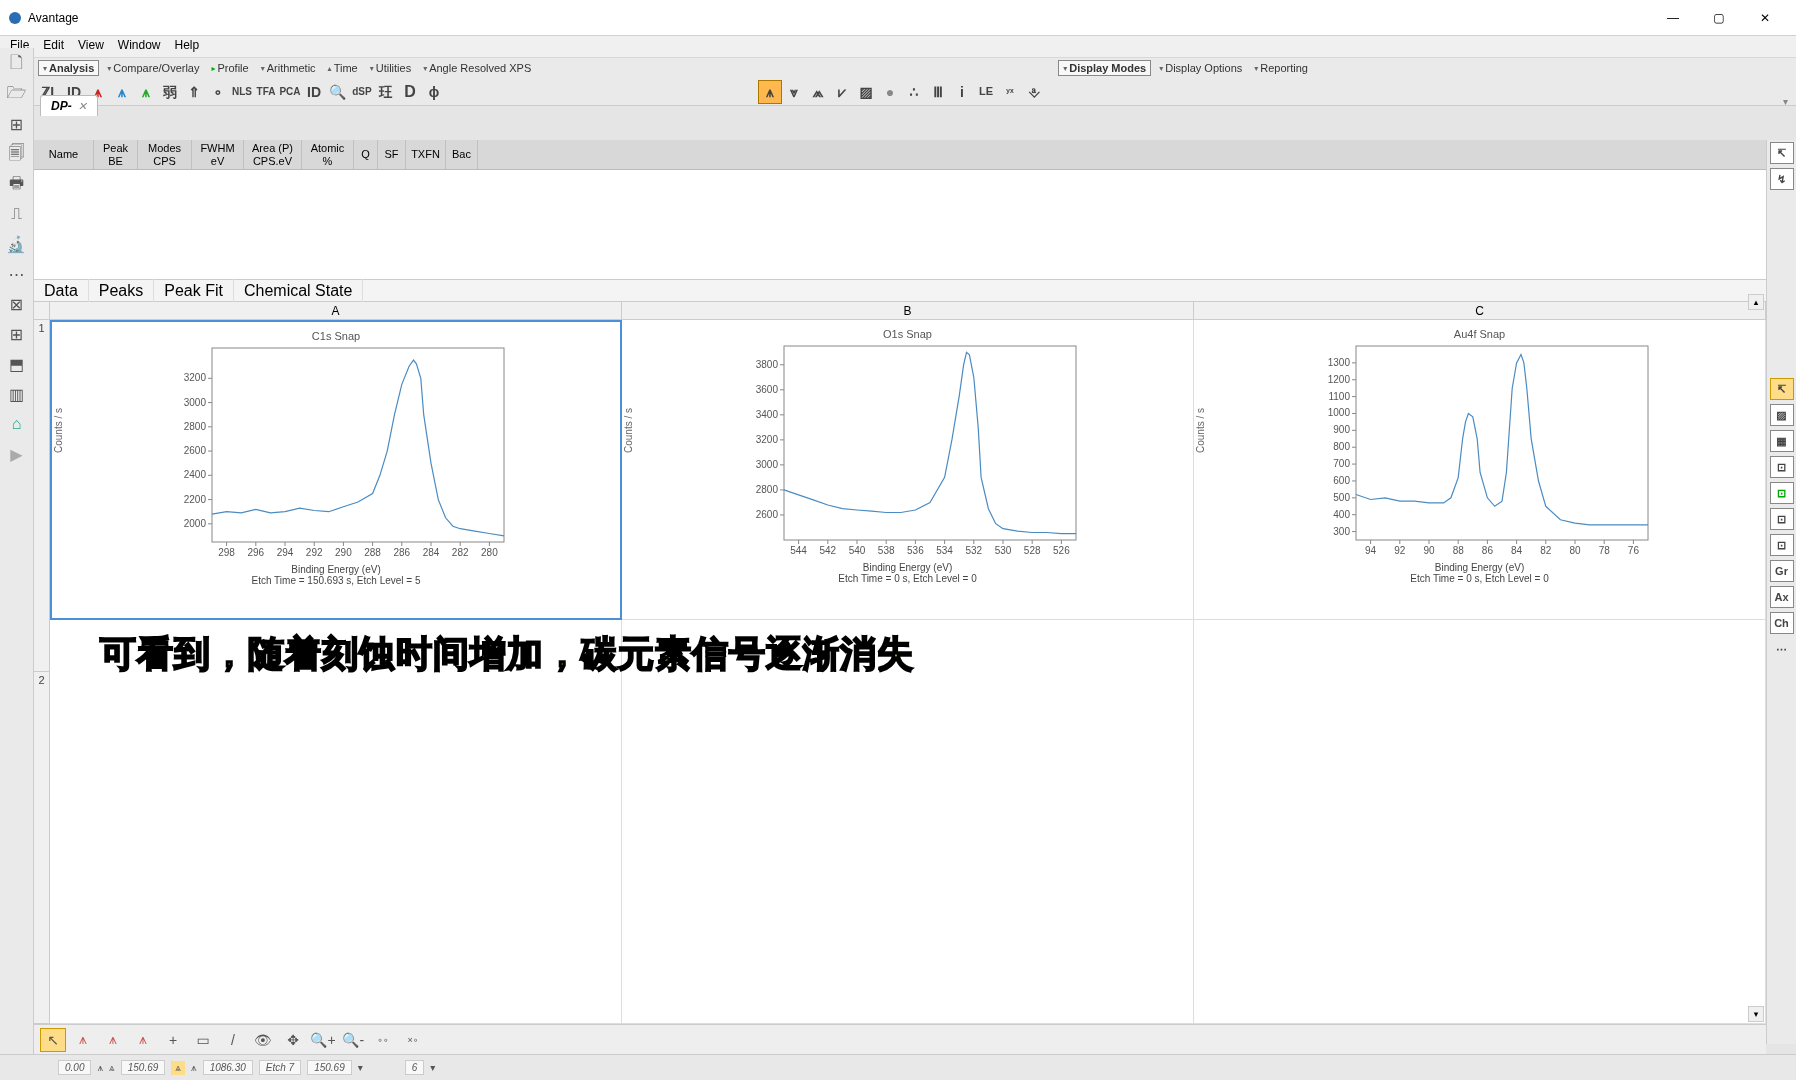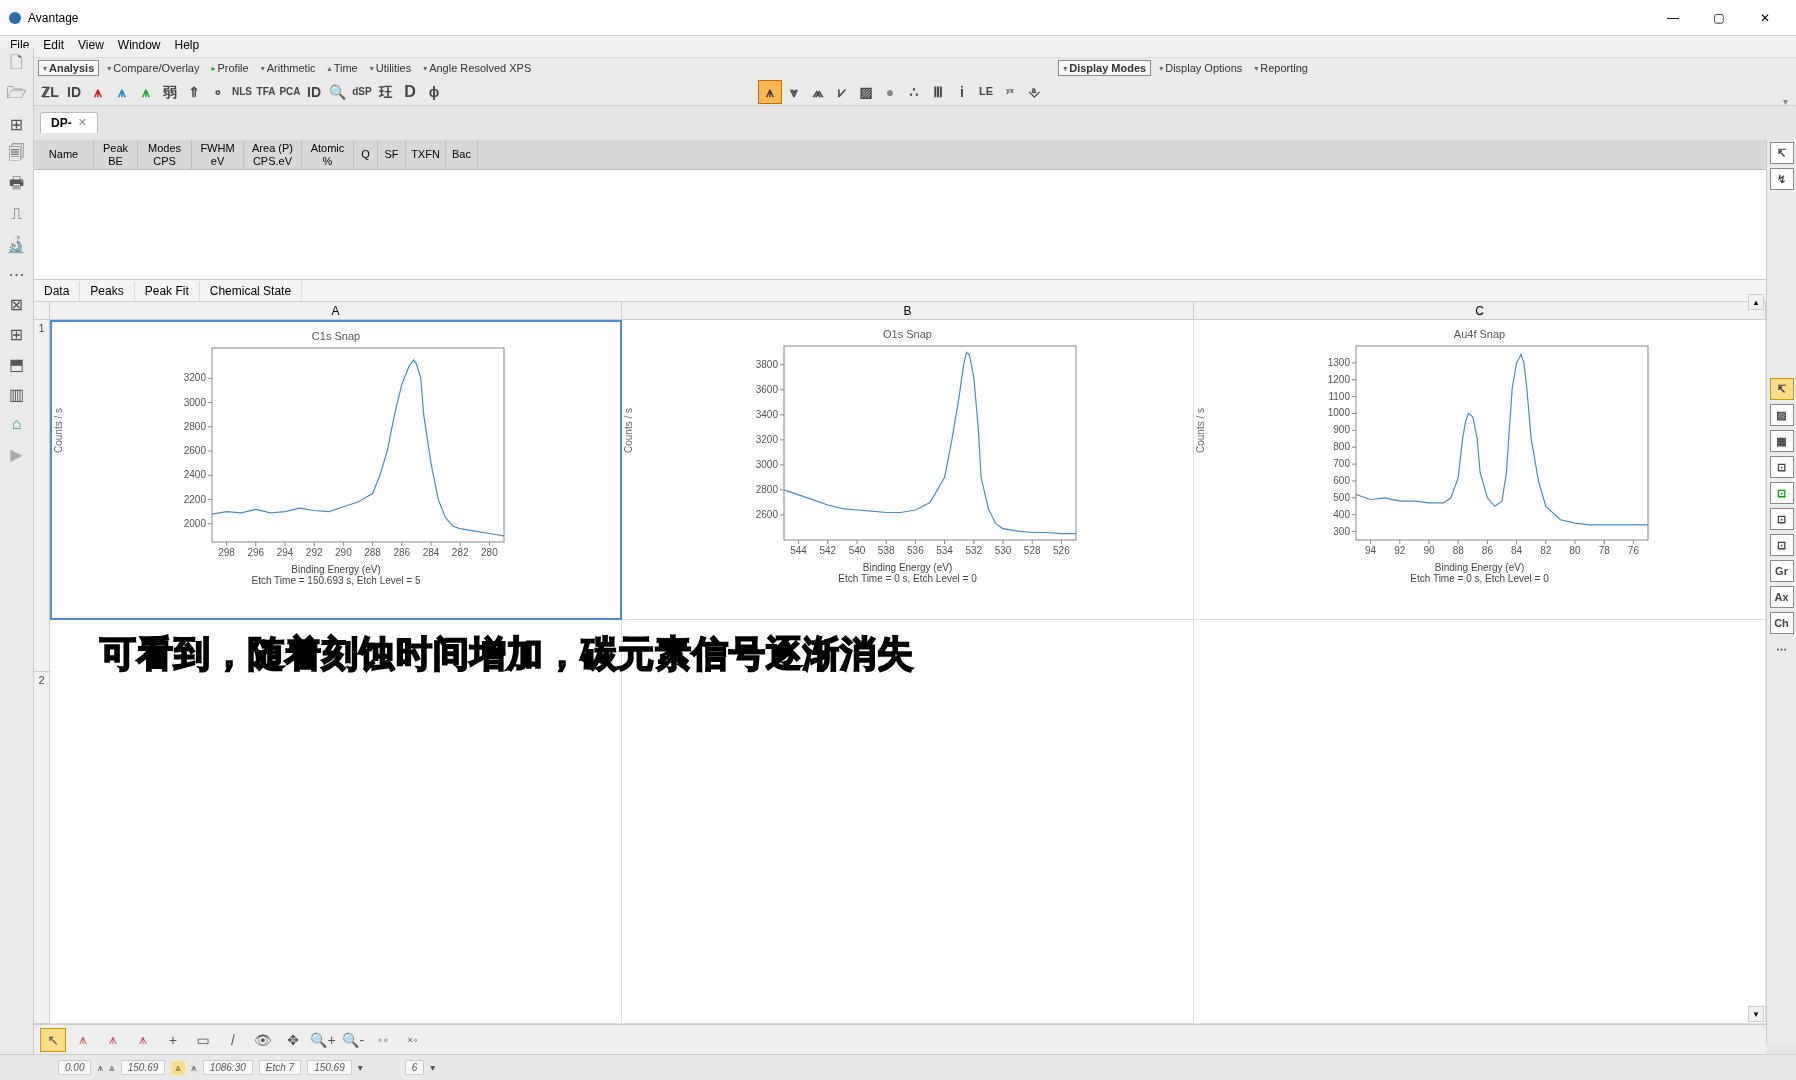--- a/index.html
+++ b/index.html
@@ -34,31 +34,31 @@
 .rightbar { position: absolute; right: 0; top: 140px; width: 30px; bottom: 36px; background: #eaeaea; border-left: 1px solid #ccc; display: flex; flex-direction: column; align-items: center; padding-top: 2px; gap: 4px; }
 .rightbar .rbtn { width: 24px; height: 22px; display: flex; align-items: center; justify-content: center; cursor: pointer; font-size:11px; color:#444; font-weight:bold; border:1px solid transparent;}
 .rightbar .rbtn.box { border:1px solid #888; background:#fff;}
 .rightbar .rbtn.hl { background: #ffdd88; border:1px solid #cc9900;}
 .rightbar .rbtn.green { color:#0a0;}
 
 
 .main { position: absolute; left: 34px; right: 30px; top: 140px; bottom: 56px; background: #737373; display:flex; flex-direction:column; }
 
 
-.doctab-row { position: absolute; left: 40px; top: 110px; height: 24px; display:flex; align-items:center; }
+.doctab-row { position: absolute; left: 40px; top: 95px; height: 24px; display:flex; align-items:flex-start;font-style:italic; }
 .doctab { display:flex; align-items:center; gap:6px; padding: 3px 10px; background:#fff; border:1px solid #bbb; border-bottom:none; border-radius: 3px 3px 0 0; font-size:12px;}
 .doctab .closex { cursor:pointer; color:#888; font-size:11px;}
 
 
 .datahead { height: 30px; background:#d8d8d8; border-bottom:1px solid #bbb; display:flex; font-size:11px;}
 .datahead .cell { border-right:1px solid #c0c0c0; padding: 1px 4px; display:flex; flex-direction:column; justify-content:center; align-items:center; line-height:1.1;}
 .dataspace { height:110px; background:#fff; border-bottom:1px solid #ccc;}
 
 
-.subtabs { height:22px; background:#f4f4f4; border-bottom:1px solid #ccc; display:flex; align-items:center; font-size:12px;}
+.subtabs { height:22px; background:#f4f4f4; border-bottom:1px solid #ccc; display:flex; align-items:center; font-size:16px;}
 .subtabs span { padding:3px 10px; cursor:pointer; border-right:1px solid #ddd;}
 
 
 .colhead-row { height:18px; display:flex; background:#f0f0f0; border-bottom:1px solid #ccc;}
 .rowhead-col { width:16px; background:#f0f0f0; border-right:1px solid #ccc; display:flex; flex-direction:column;}
 .rowhead-col .rh { flex:1; border-bottom:1px solid #ccc; display:flex; align-items:flex-start; justify-content:center; font-size:11px; color:#444; padding-top:2px;}
 .colhead { flex:1; text-align:center; font-size:12px; border-right:1px solid #ccc; display:flex; align-items:center; justify-content:center; background:#f0f0f0;}
 
 .grid { flex:1; display:flex; background:#fff; position:relative; overflow:hidden;}
 .cells { flex:1; display:grid; grid-template-columns: 1fr 1fr 1fr; grid-template-rows: 300px 1fr; }

